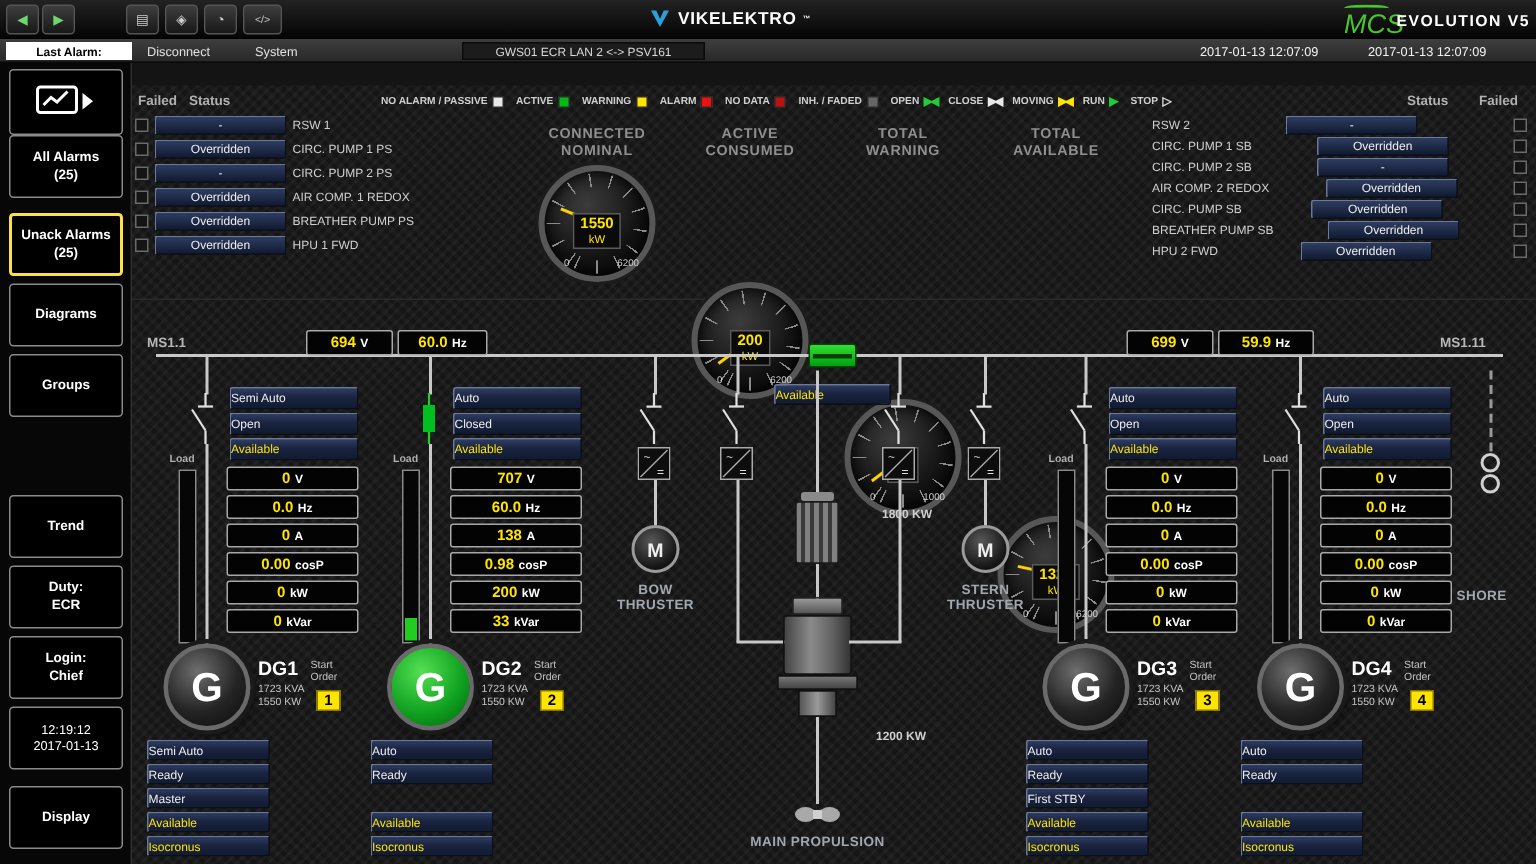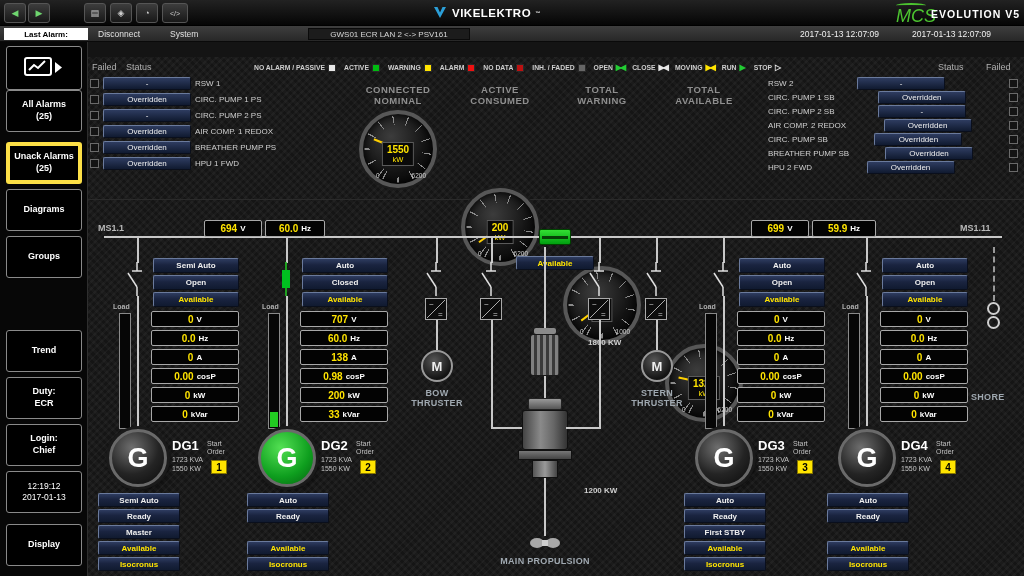--- a/index.html
+++ b/index.html
@@ -11,33 +11,33 @@
 .tbtn{position:absolute;height:20px;width:22px;top:3px;background:linear-gradient(#3d3d3d,#181818);border:1px solid #555;border-radius:3px;color:#cfcfcf;font-size:9px;display:flex;align-items:center;justify-content:center}
 .tbtn.grn{color:#6fd66f}
 .subbar{left:0;top:26px;width:1024px;height:16px;background:linear-gradient(#3e3e3e,#282828);border-bottom:1px solid #0a0a0a}
 .chip{position:absolute;background:#fff;color:#000;font-size:8px;font-weight:bold;display:flex;align-items:center;justify-content:center}
 .menu-lbl{position:absolute;color:#e0e0e0;font-size:8.5px}
 .linkbox{position:absolute;background:#1c1c1c;border:1px solid #0a0a0a;color:#d8d8d8;font-size:8px;display:flex;align-items:center;justify-content:center}
 .dt{position:absolute;color:#f0f0f0;font-size:8.5px}
 .titlebar{left:88px;top:42px;width:936px;height:15px;background:linear-gradient(#5c5c5c,#2e2e2e);color:#fff;font-weight:bold;font-size:11px;display:flex;align-items:center;justify-content:center;border-bottom:1px solid #000}
 .sidebar{left:0;top:42px;width:88px;height:534px;background:#070707;border-right:1px solid #2e2e2e}
 .sbitem{position:absolute;left:6px;width:76px;height:42px;background:#000;border:1px solid #8a8a8a;border-radius:3px;color:#fff;display:flex;flex-direction:column;align-items:center;justify-content:center;font-size:9px;font-weight:bold;line-height:1.3;text-align:center}
-.sbitem.active{border:4px solid #fde047}
+.sbitem.active{border:2px solid #fde047}
 .sbitem.clock{font-size:8.5px;font-weight:normal}
-.btn{background:linear-gradient(#2e3c60 0%,#1a2440 45%,#101a30 100%);border:1px solid #6a7a9c;border-bottom-color:#0a0f1c;border-right-color:#0a0f1c;border-radius:2px;color:#efefef;font-size:8px;font-weight:bold;display:flex;align-items:center;justify-content:center;white-space:nowrap}
+.btn{background:linear-gradient(#2e3c60 0%,#1a2440 45%,#101a30 100%);border:1px solid #6a7a9c;border-bottom-color:#0a0f1c;border-right-color:#0a0f1c;border-radius:2px;color:#efefef;font-size:8px;font-weight:normal;display:flex;align-items:center;white-space:nowrap}
 .btn.ylw{color:#ffe400}
 .val{background:#030303;border:1px solid #a8a8a8;border-radius:2px;display:flex;align-items:center;justify-content:center;gap:3px}
 .val .v{color:#ffe400;font-size:10px;font-weight:bold}
 .val .u{color:#fff;font-size:8px;font-weight:bold}
 .srow{display:flex;align-items:center;gap:4px;height:13px}
 .srow.right{justify-content:space-between}
 .cb{width:9px;height:9px;background:#141414;border:1px solid #6a6a6a;flex:none}
 .sbtn{width:88px;height:13px;flex:none;background:linear-gradient(#2e3c60,#101a30);border:1px solid #6a7a9c;border-bottom-color:#0a0f1c;border-right-color:#0a0f1c;border-radius:2px;color:#efefef;font-size:8px;display:flex;align-items:center;justify-content:center}
 .slbl{font-size:8px;color:#cfcfcf;white-space:nowrap}
-.hdr{color:#b0b0b0;font-size:9px;font-weight:normal}
+.hdr{color:#b0b0b0;font-size:9px;font-weight:bold}
 .leg{display:flex;align-items:center;gap:8px}
 .legitem{display:flex;align-items:center;gap:3px;color:#cfcfcf;font-size:6.8px;font-weight:bold;white-space:nowrap}
 .sw{width:8px;height:8px;border:1px solid #2a2a2a;flex:none}
 .sw.white{background:#e8e8e8}.sw.green{background:#00bb10}.sw.yellow{background:#ffe400}.sw.red{background:#ee1111}.sw.red2{background:#bb1111}.sw.faded{background:#666}
 .bowg{font-size:8px;letter-spacing:-2px;line-height:1}
 .gtitle{color:#8f8f8f;font-weight:bold;font-size:9.5px;text-align:center;letter-spacing:.5px;line-height:1.2}
 .gauge{width:78px;height:78px;border-radius:50%;background:radial-gradient(circle at 40% 32%,#3c3c3c,#141414 55%,#000);border:4px solid #575757;box-shadow:0 0 0 2px #1c1c1c,inset 0 0 10px #000;position:relative}
 .gauge::before{content:"";position:absolute;inset:1px;border-radius:50%;background:repeating-conic-gradient(from 215deg,#8a8a8a 0 2deg,transparent 2deg 27deg);-webkit-mask:radial-gradient(circle,transparent 24px,#000 25px,#000 33px,transparent 34px);mask:radial-gradient(circle,transparent 24px,#000 25px,#000 33px,transparent 34px)}
 .needle{position:absolute;left:34px;top:9px;width:2px;height:26px;background:#ffd000;transform-origin:bottom center}
 .digits{position:absolute;left:50%;top:28px;transform:translateX(-50%);background:#0a0a0a;border:1px solid #5a5a5a;text-align:center;padding:1px 4px;line-height:1.15}

